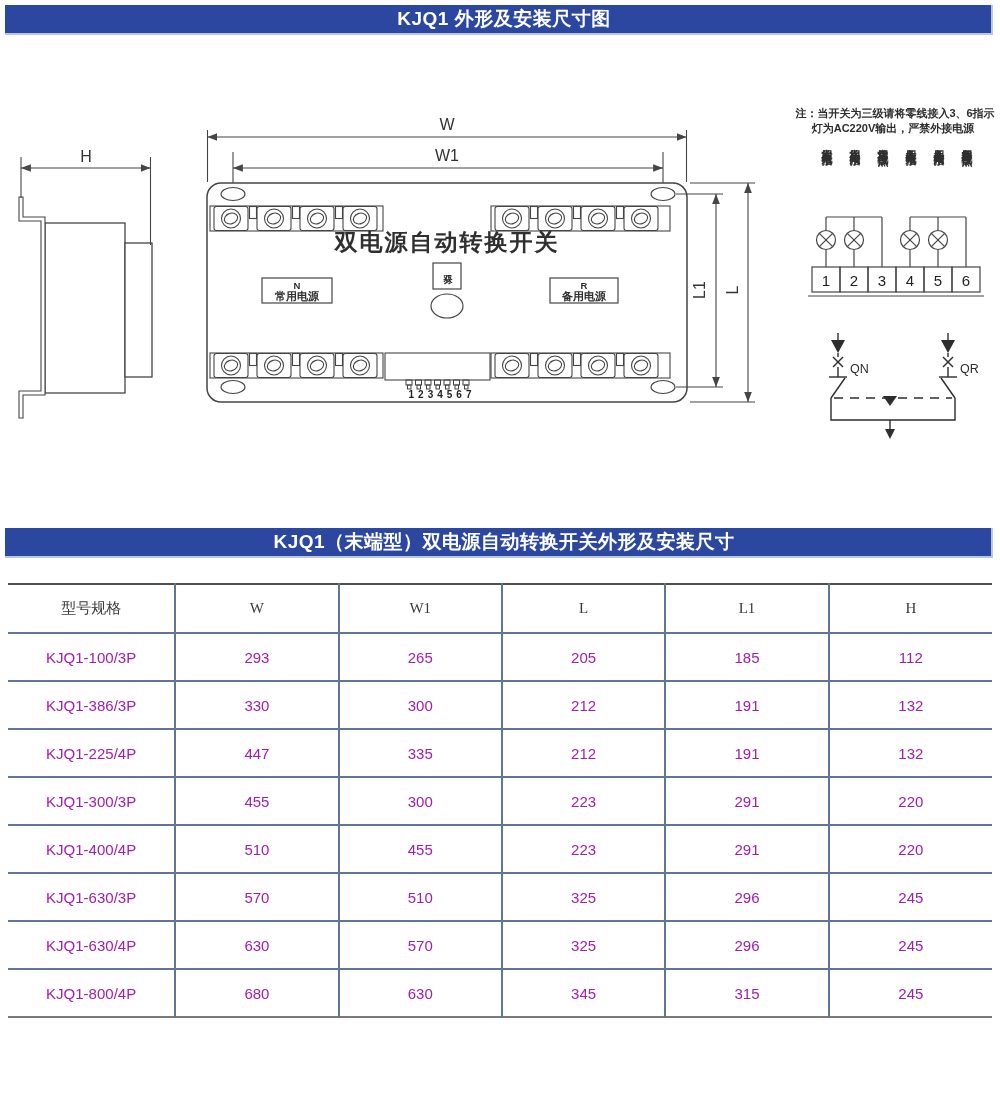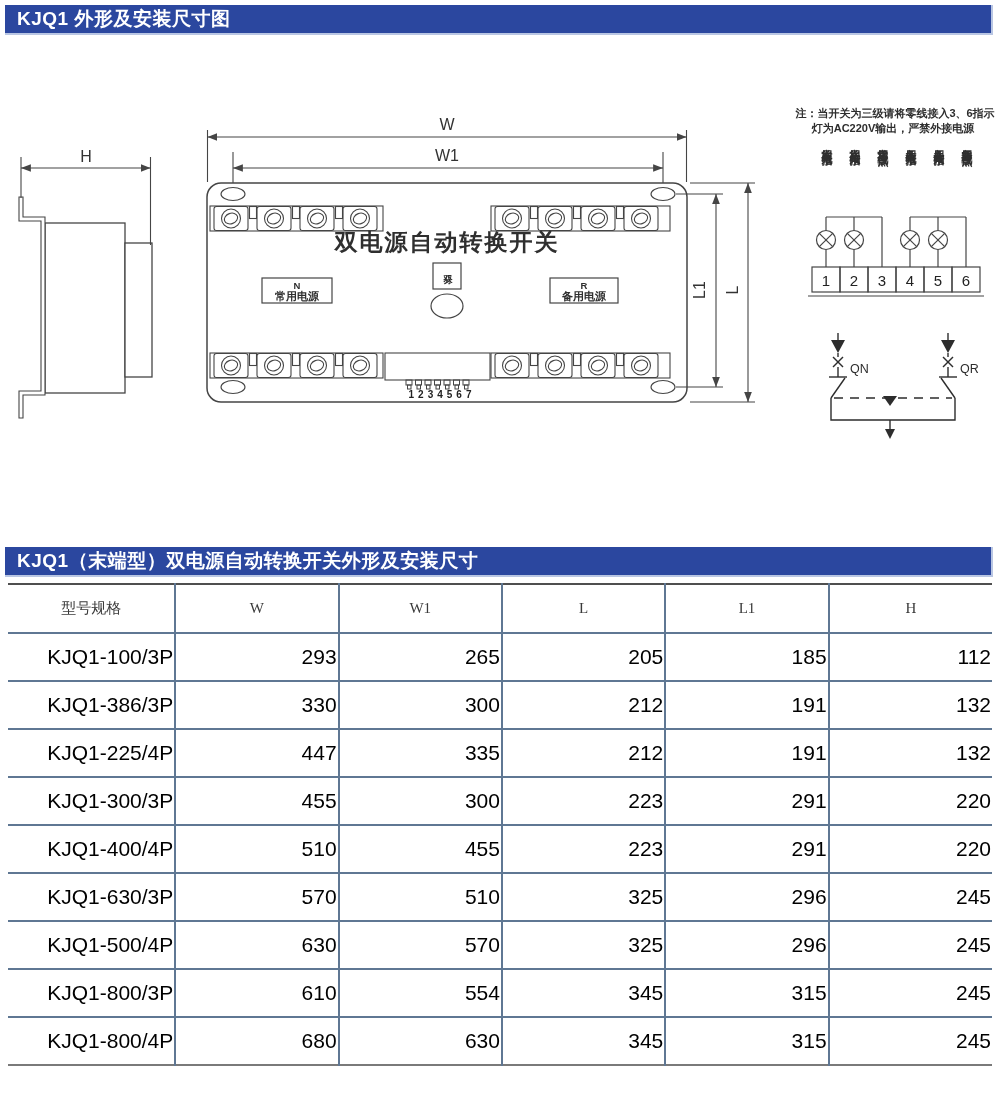--- a/index.html
+++ b/index.html
@@ -6,23 +6,24 @@
   body{
     width:1000px;height:1104px;position:relative;overflow:hidden;
     background:#ffffff;font-family:"Liberation Sans",sans-serif;
   }
   .banner{
     position:absolute;left:5px;right:7px;height:28px;
     background:#2b479f;color:#ffffff;
     font-size:19px;font-weight:bold;line-height:28px;padding-left:12px;
     border-bottom:2px solid #b9c6e3;border-right:2px solid #b9c6e3;
     letter-spacing:0.5px;
+    text-align:center;
   }
   #banner-top{top:5px;}
-  #banner-table{top:547px;}
+  #banner-table{top:528px;}
   #drawing{position:absolute;top:40px;left:0;width:1000px;height:492px;}
   #drawing svg{position:absolute;top:0;left:0;}
   .vlabel{
     position:absolute;writing-mode:vertical-rl;text-orientation:upright;
     font-size:11px;font-weight:700;color:#2f2f2f;letter-spacing:1.2px;
     width:15px;top:100px;height:80px;text-align:left;
   }
   .btn2{
     top:227px;left:440px;width:14px;height:22px;
     font-size:9px;font-weight:700;letter-spacing:0.5px;
@@ -39,22 +40,22 @@
   .dim-table{
     position:absolute;top:583px;left:8px;width:984px;
     border-collapse:collapse;table-layout:fixed;
     border-top:2px solid #4f4f4f;border-bottom:2px solid #7a7a7a;
   }
   .dim-table th{
     height:45px;font-size:15px;font-weight:400;color:#3a3a3a;
     text-align:center;vertical-align:middle;font-family:Liberation Serif, serif;
   }
   .dim-table td{
-    height:44px;font-size:21px;color:#000000;
-    text-align:right;vertical-align:middle;
+    height:44px;font-size:15px;color:#a21caf;
+    text-align:center;vertical-align:middle;
   }
   .dim-table tbody td{border-top:2px solid #5f7793;}
   .dim-table th + th, .dim-table td + td{border-left:2px solid #5f7793;}
 </style>
 </head>
 <body>
 
 <div id="banner-top" class="banner">KJQ1 外形及安装尺寸图</div>
 
 <div id="drawing">
@@ -340,33 +341,25 @@
       </tr>
       <tr>
         <td>KJQ1-630/3P</td>
         <td>570</td>
         <td>510</td>
         <td>325</td>
         <td>296</td>
         <td>245</td>
       </tr>
       <tr>
-        <td>KJQ1-500/4P</td>
+        <td>KJQ1-630/4P</td>
         <td>630</td>
         <td>570</td>
         <td>325</td>
         <td>296</td>
-        <td>245</td>
-      </tr>
-      <tr>
-        <td>KJQ1-800/3P</td>
-        <td>610</td>
-        <td>554</td>
-        <td>345</td>
-        <td>315</td>
         <td>245</td>
       </tr>
       <tr>
         <td>KJQ1-800/4P</td>
         <td>680</td>
         <td>630</td>
         <td>345</td>
         <td>315</td>
         <td>245</td>
       </tr>

